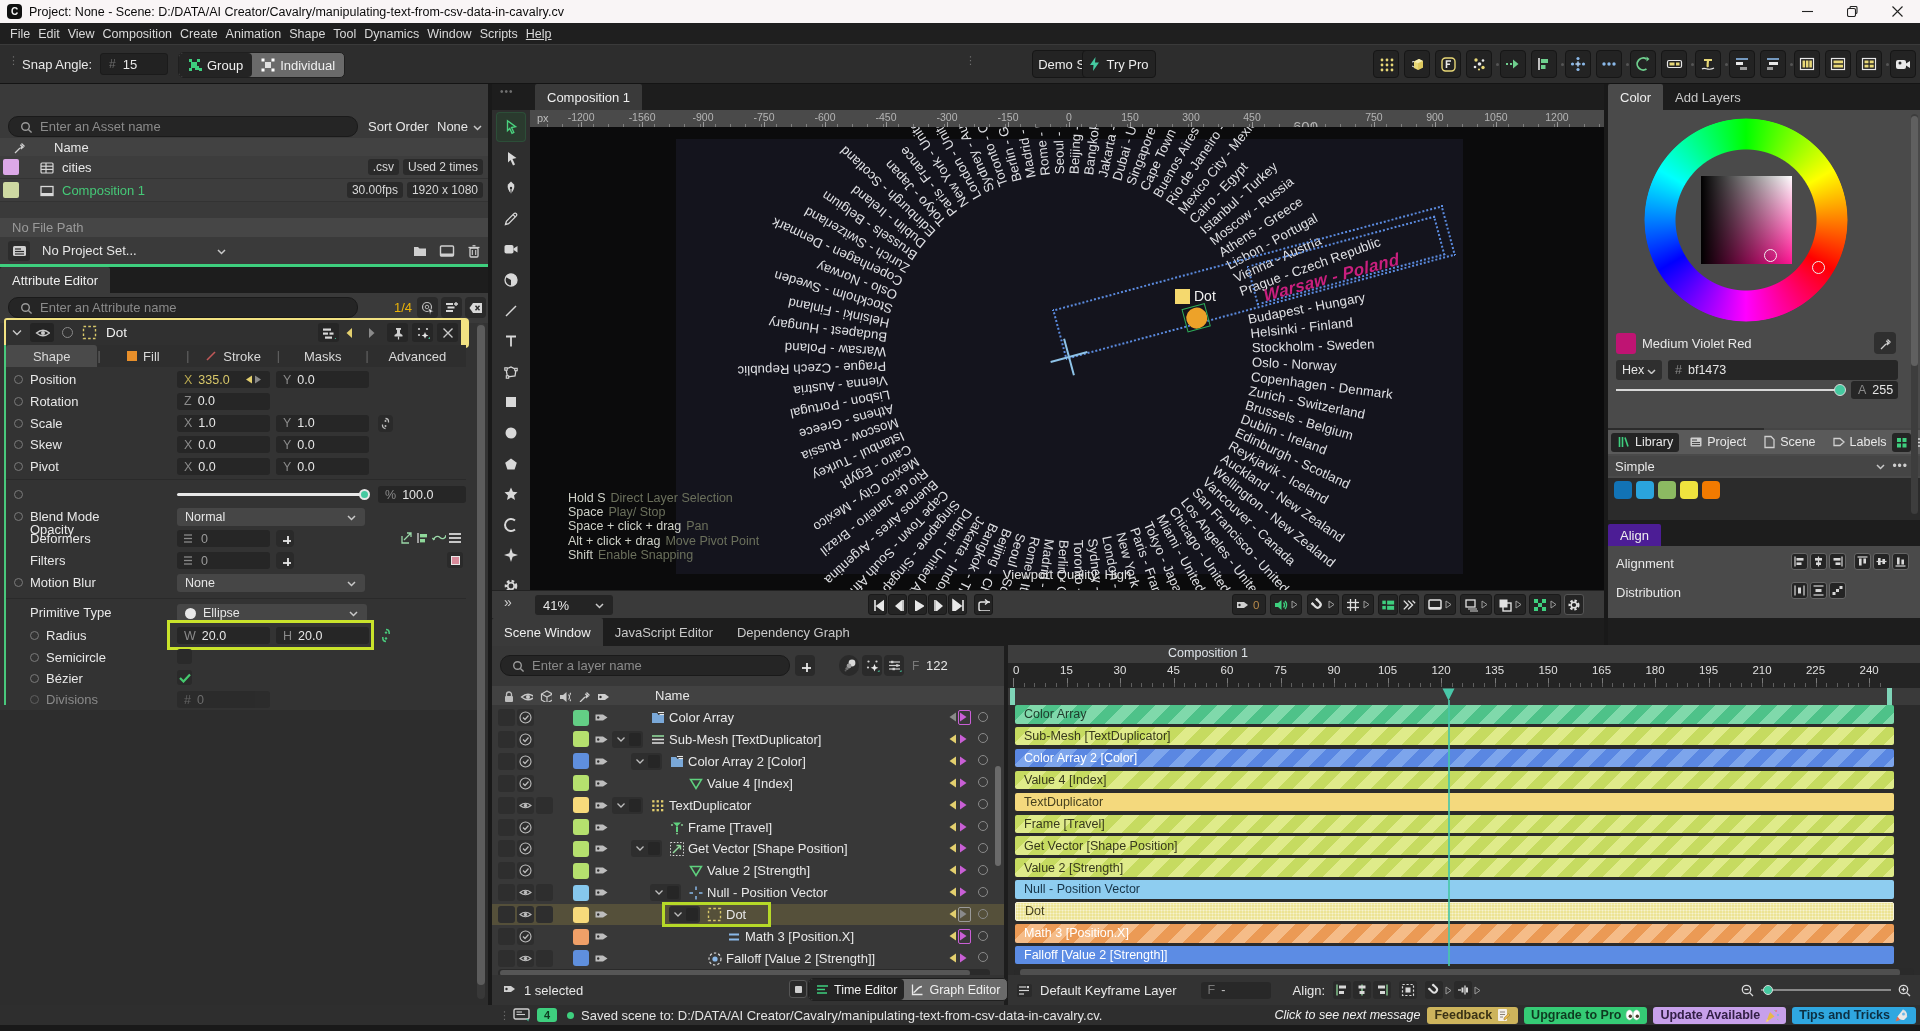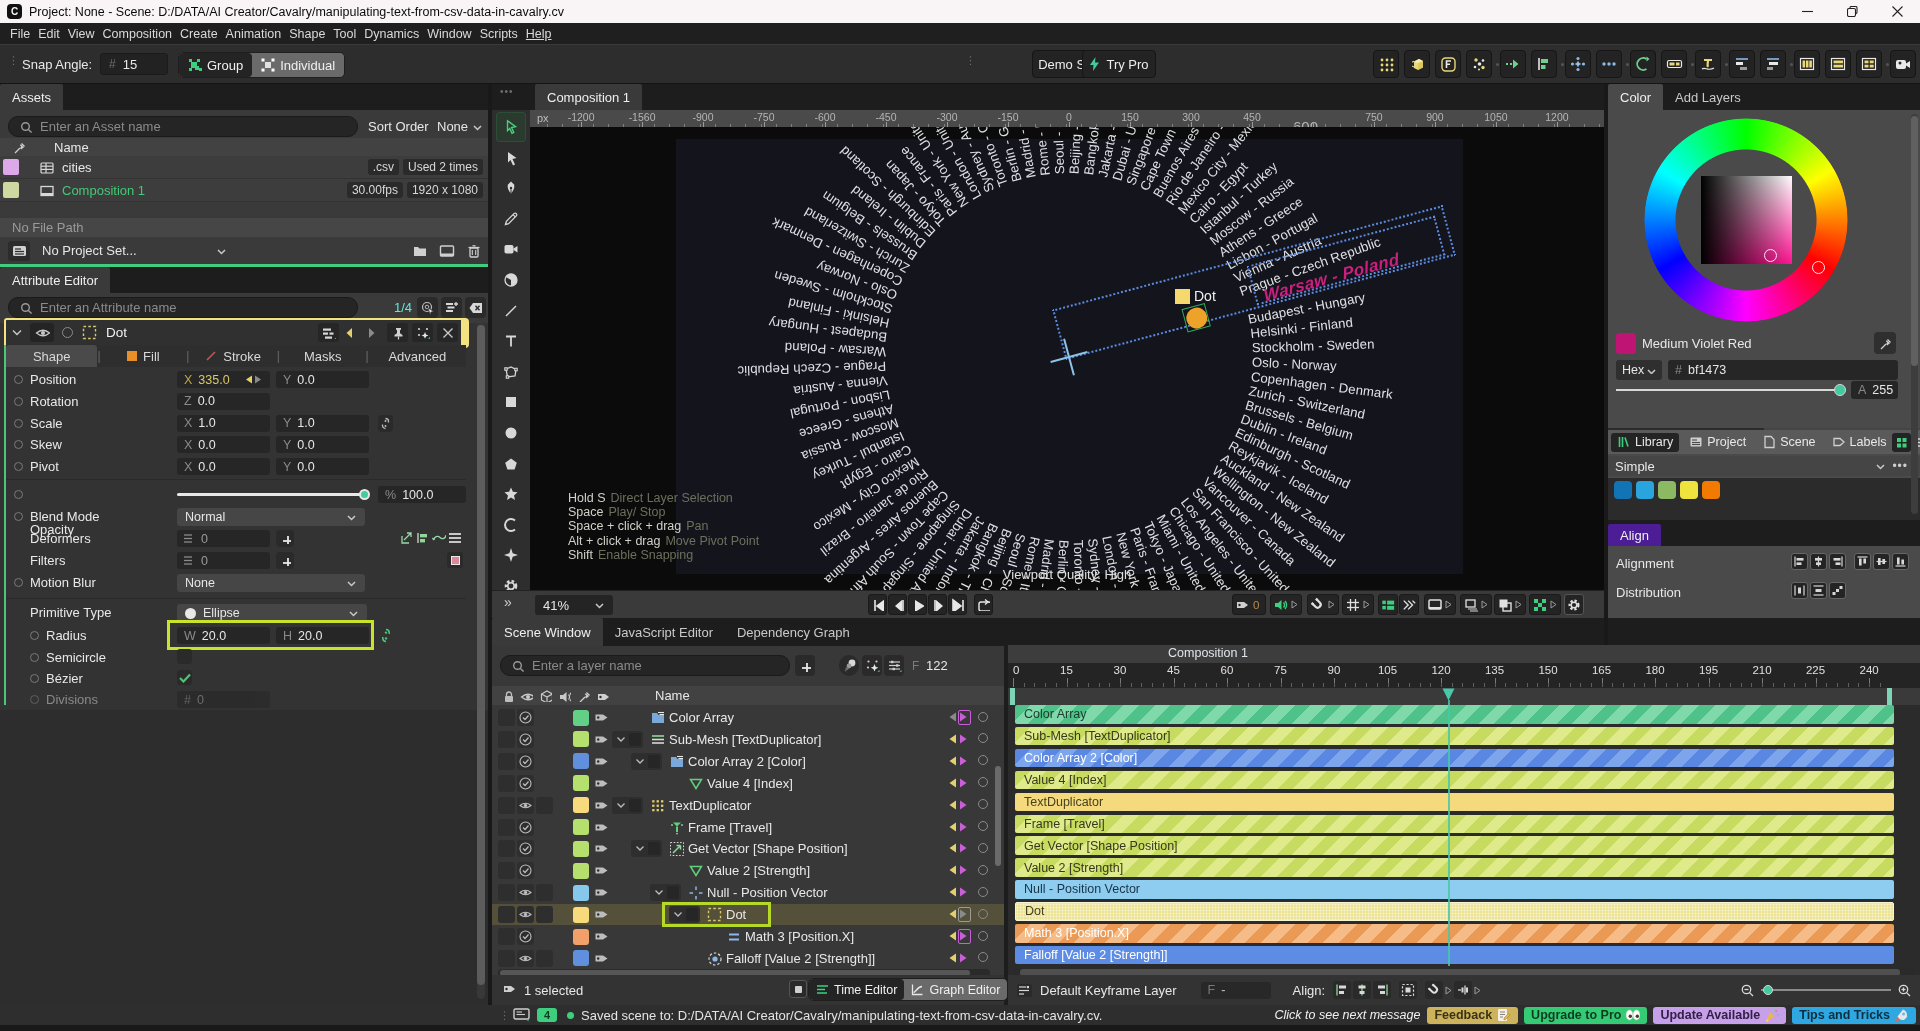--- a/index.html
+++ b/index.html
@@ -325,23 +325,20 @@
       <div class="abs" style="left: 1886px; top: 18px; width: 3px; height: 3px; border-radius: 2px; background: rgb(85, 85, 85);"></div>
       <div class="tb-btn abs icon-btn" style="left: 1890px; top: 5px; height: 28px;">
         <svg width="17" height="16" viewBox="0 0 17 16">
           <rect x="1" y="4" width="10" height="9" rx="2" fill="#e8e8e8"></rect>
           <path d="M11 7.5 L15 5 v7 l-4-2.5z" fill="#e8e8e8"></path>
           <circle cx="5" cy="7" r="1.5" fill="#2a2a2a"></circle>
         </svg>
       </div>
     </div>
     <div class="abs" id="assets-panel">
-      <div class="tabbar abs" style="left: 0px; top: 0px; width: 488px; height: 26px;">
-        <div class="ptab on" style="height: 26px;">Assets</div>
-      </div>
       <div class="search-pill abs" style="left: 8px; top: 32px; width: 350px; height: 21px;">
         <svg width="14" height="14" viewBox="0 0 14 14">
           <circle cx="6.5" cy="6.5" r="3.8" fill="none" stroke="#9a9a9a" stroke-width="1.4"></circle>
           <line x1="9.4" y1="9.4" x2="12.6" y2="12.6" stroke="#9a9a9a" stroke-width="1.4"></line>
         </svg>
         <span>Enter an Asset name</span>
       </div>
       <div class="txt abs" style="left: 368px; top: 35px;">Sort Order</div>
       <div class="abs" style="left: 437px; top: 32px; width: 46px; height: 21px; display: flex; align-items: center; justify-content: space-between; color: rgb(230, 230, 230); font-size: 13px;">
         <span>None</span>
@@ -436,21 +433,21 @@
         <div class="ptab on" style="height: 26px;">Attribute Editor</div>
       </div>
       <div class="abs" style="left: 0px; top: 26px; width: 488px; height: 30px; background: rgb(58, 58, 58);">
         <div class="search-pill abs" style="left: 8px; top: 4px; width: 350px; height: 21px;">
           <svg width="14" height="14" viewBox="0 0 14 14">
             <circle cx="6.5" cy="6.5" r="3.8" fill="none" stroke="#9a9a9a" stroke-width="1.4"></circle>
             <line x1="9.4" y1="9.4" x2="12.6" y2="12.6" stroke="#9a9a9a" stroke-width="1.4"></line>
           </svg>
           <span>Enter an Attribute name</span>
         </div>
-        <div class="abs" style="left: 394px; top: 7px; color: #5eead4; font-size: 13px;">1/4</div>
+        <div class="abs" style="left: 394px; top: 7px; color: #eab308; font-size: 13px;">1/4</div>
         <div class="abs" style="left: 417px; top: 4px; width: 21px; height: 21px; background: rgb(42, 42, 42); border-radius: 4px; display: flex; align-items: center; justify-content: center;">
           <svg width="16" height="16" viewBox="0 0 16 16">
             <circle cx="7" cy="7" r="4.5" fill="none" stroke="#bdbdbd" stroke-width="1.2"></circle>
             <circle cx="7" cy="7" r="1.8" fill="none" stroke="#bdbdbd" stroke-width="1"></circle>
             <path d="M8 8 l5.5 3.5 -2.6 0.6 -0.6 2.6z" fill="#e8e8e8" stroke="#333" stroke-width="0.6"></path>
           </svg>
         </div>
         <div class="abs" style="left: 441px; top: 4px; width: 21px; height: 21px; background: rgb(42, 42, 42); border-radius: 4px; display: flex; align-items: center; justify-content: center;">
           <svg width="16" height="16" viewBox="0 0 16 16">
             <rect x="2" y="3" width="7" height="2" fill="#d8d8d8"></rect>

